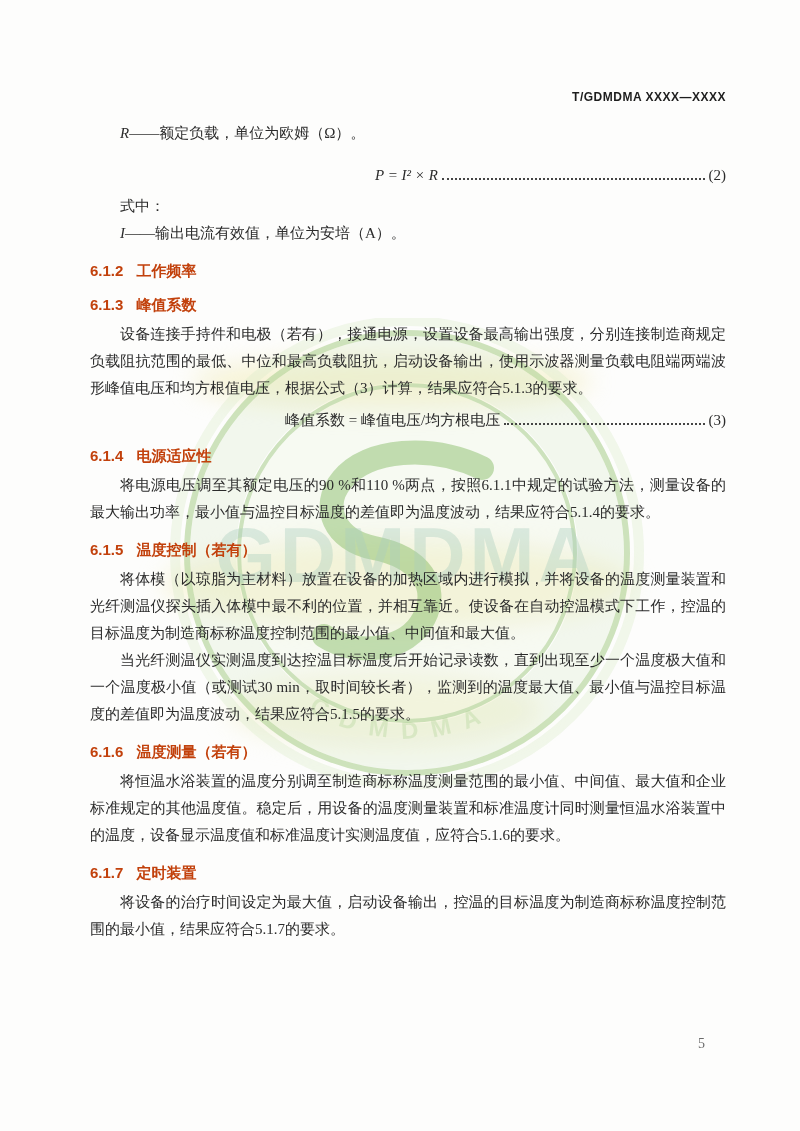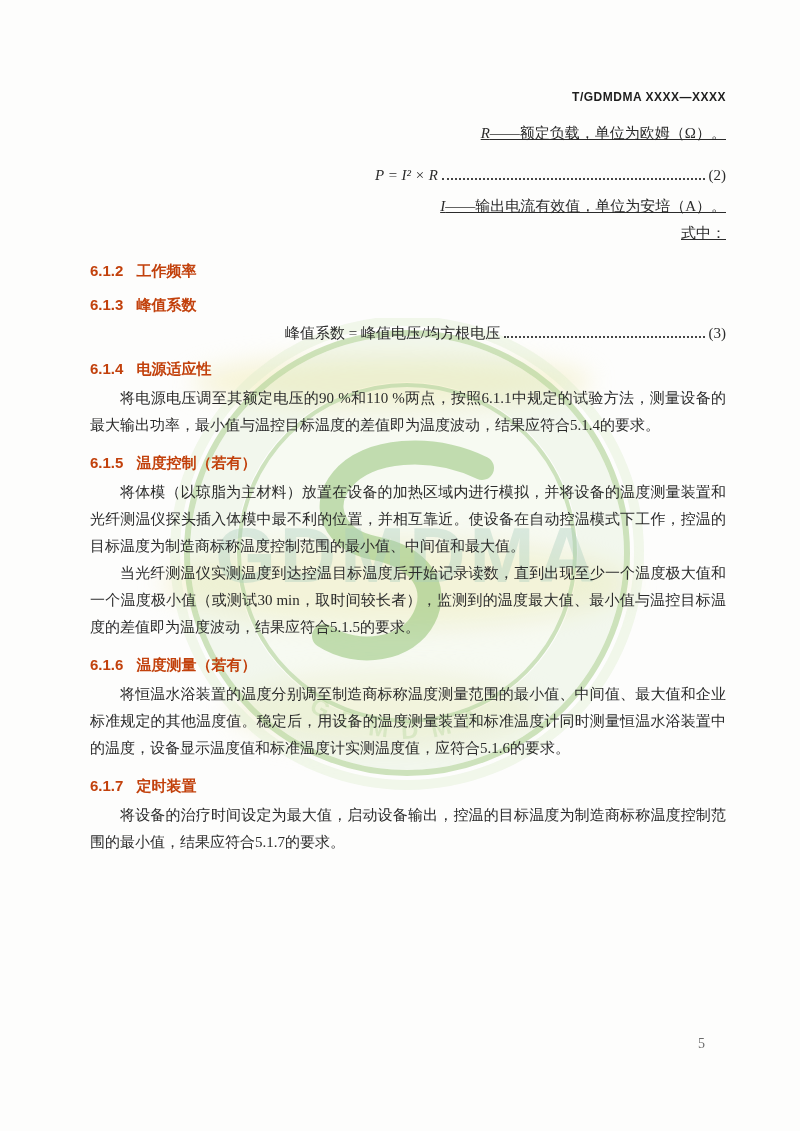--- a/index.html
+++ b/index.html
@@ -18,21 +18,21 @@
   .wm-blob.b1{left:30px;top:38px;width:400px;height:52px;background:rgba(240,233,176,.50);}
   .wm-blob.b2{left:0px;top:222px;width:470px;height:88px;background:rgba(243,237,185,.48);}
   .wm-blob.b3{left:65px;top:355px;width:315px;height:75px;background:rgba(238,236,190,.42);}
   .wm-svg{position:absolute;left:0;top:0;}
   
   .content{position:relative;z-index:1;padding:88px 74px 0 90px;}
   .hdr{font-family:"Liberation Sans","DejaVu Sans",sans-serif;
        font-weight:bold;font-size:12px;line-height:18px;
        text-align:right;color:#1d1d1d;letter-spacing:.5px;margin-bottom:14px;}
   p.body-p{margin:0;font-size:15px;line-height:27px;text-align:justify;text-indent:2em;color:#2b2b2b;}
-  p.no-just{text-align:right;text-decoration:underline;}
+  p.no-just{text-align:left;}
   .math{font-family:"Liberation Serif","DejaVu Serif",serif;font-style:italic;}
   .sec-h{font-family:"Liberation Sans","DejaVu Sans",sans-serif;
          font-weight:bold;font-size:15px;line-height:20px;color:#c2410c;
          margin:14px 0 6px 0;}
   .sec-h .sec-t{margin-left:13px;}
   .formula-row{display:flex;align-items:flex-end;font-size:15px;line-height:24px;}
   .formula-row.f2{margin:16px 0 6px 0;}
   .formula-row.f3{margin:6px 0 6px 0;}
   .sp2{width:285px;flex:0 0 auto;}
   .sp3{width:195px;flex:0 0 auto;}
@@ -75,30 +75,31 @@
 
     <p class="body-p no-just"><span class="math">R</span><span>——额定负载，单位为欧姆（Ω）。</span></p>
 
     <div class="formula-row f2">
       <span class="sp2"></span>
       <span class="fexpr math">P = I² × R</span>
       <span class="leader"></span>
       <span class="fnum">(2)</span>
     </div>
 
+    <p class="body-p no-just">式中：</p>
     <p class="body-p no-just"><span class="math">I</span><span>——输出电流有效值，单位为安培（A）。</span></p>
-    <p class="body-p no-just">式中：</p>
 
     <div class="sec-h">
       <span>6.1.2</span><span class="sec-t">工作频率</span>
     </div>
 
     <div class="sec-h">
       <span>6.1.3</span><span class="sec-t">峰值系数</span>
     </div>
+    <p class="body-p">设备连接手持件和电极（若有），接通电源，设置设备最高输出强度，分别连接制造商规定负载阻抗范围的最低、中位和最高负载阻抗，启动设备输出，使用示波器测量负载电阻端两端波形峰值电压和均方根值电压，根据公式（3）计算，结果应符合5.1.3的要求。</p>
     <div class="formula-row f3">
       <span class="sp3"></span>
       <span class="fexpr">峰值系数 = 峰值电压/均方根电压</span>
       <span class="leader"></span>
       <span class="fnum">(3)</span>
     </div>
 
     <div class="sec-h">
       <span>6.1.4</span><span class="sec-t">电源适应性</span>
     </div>

